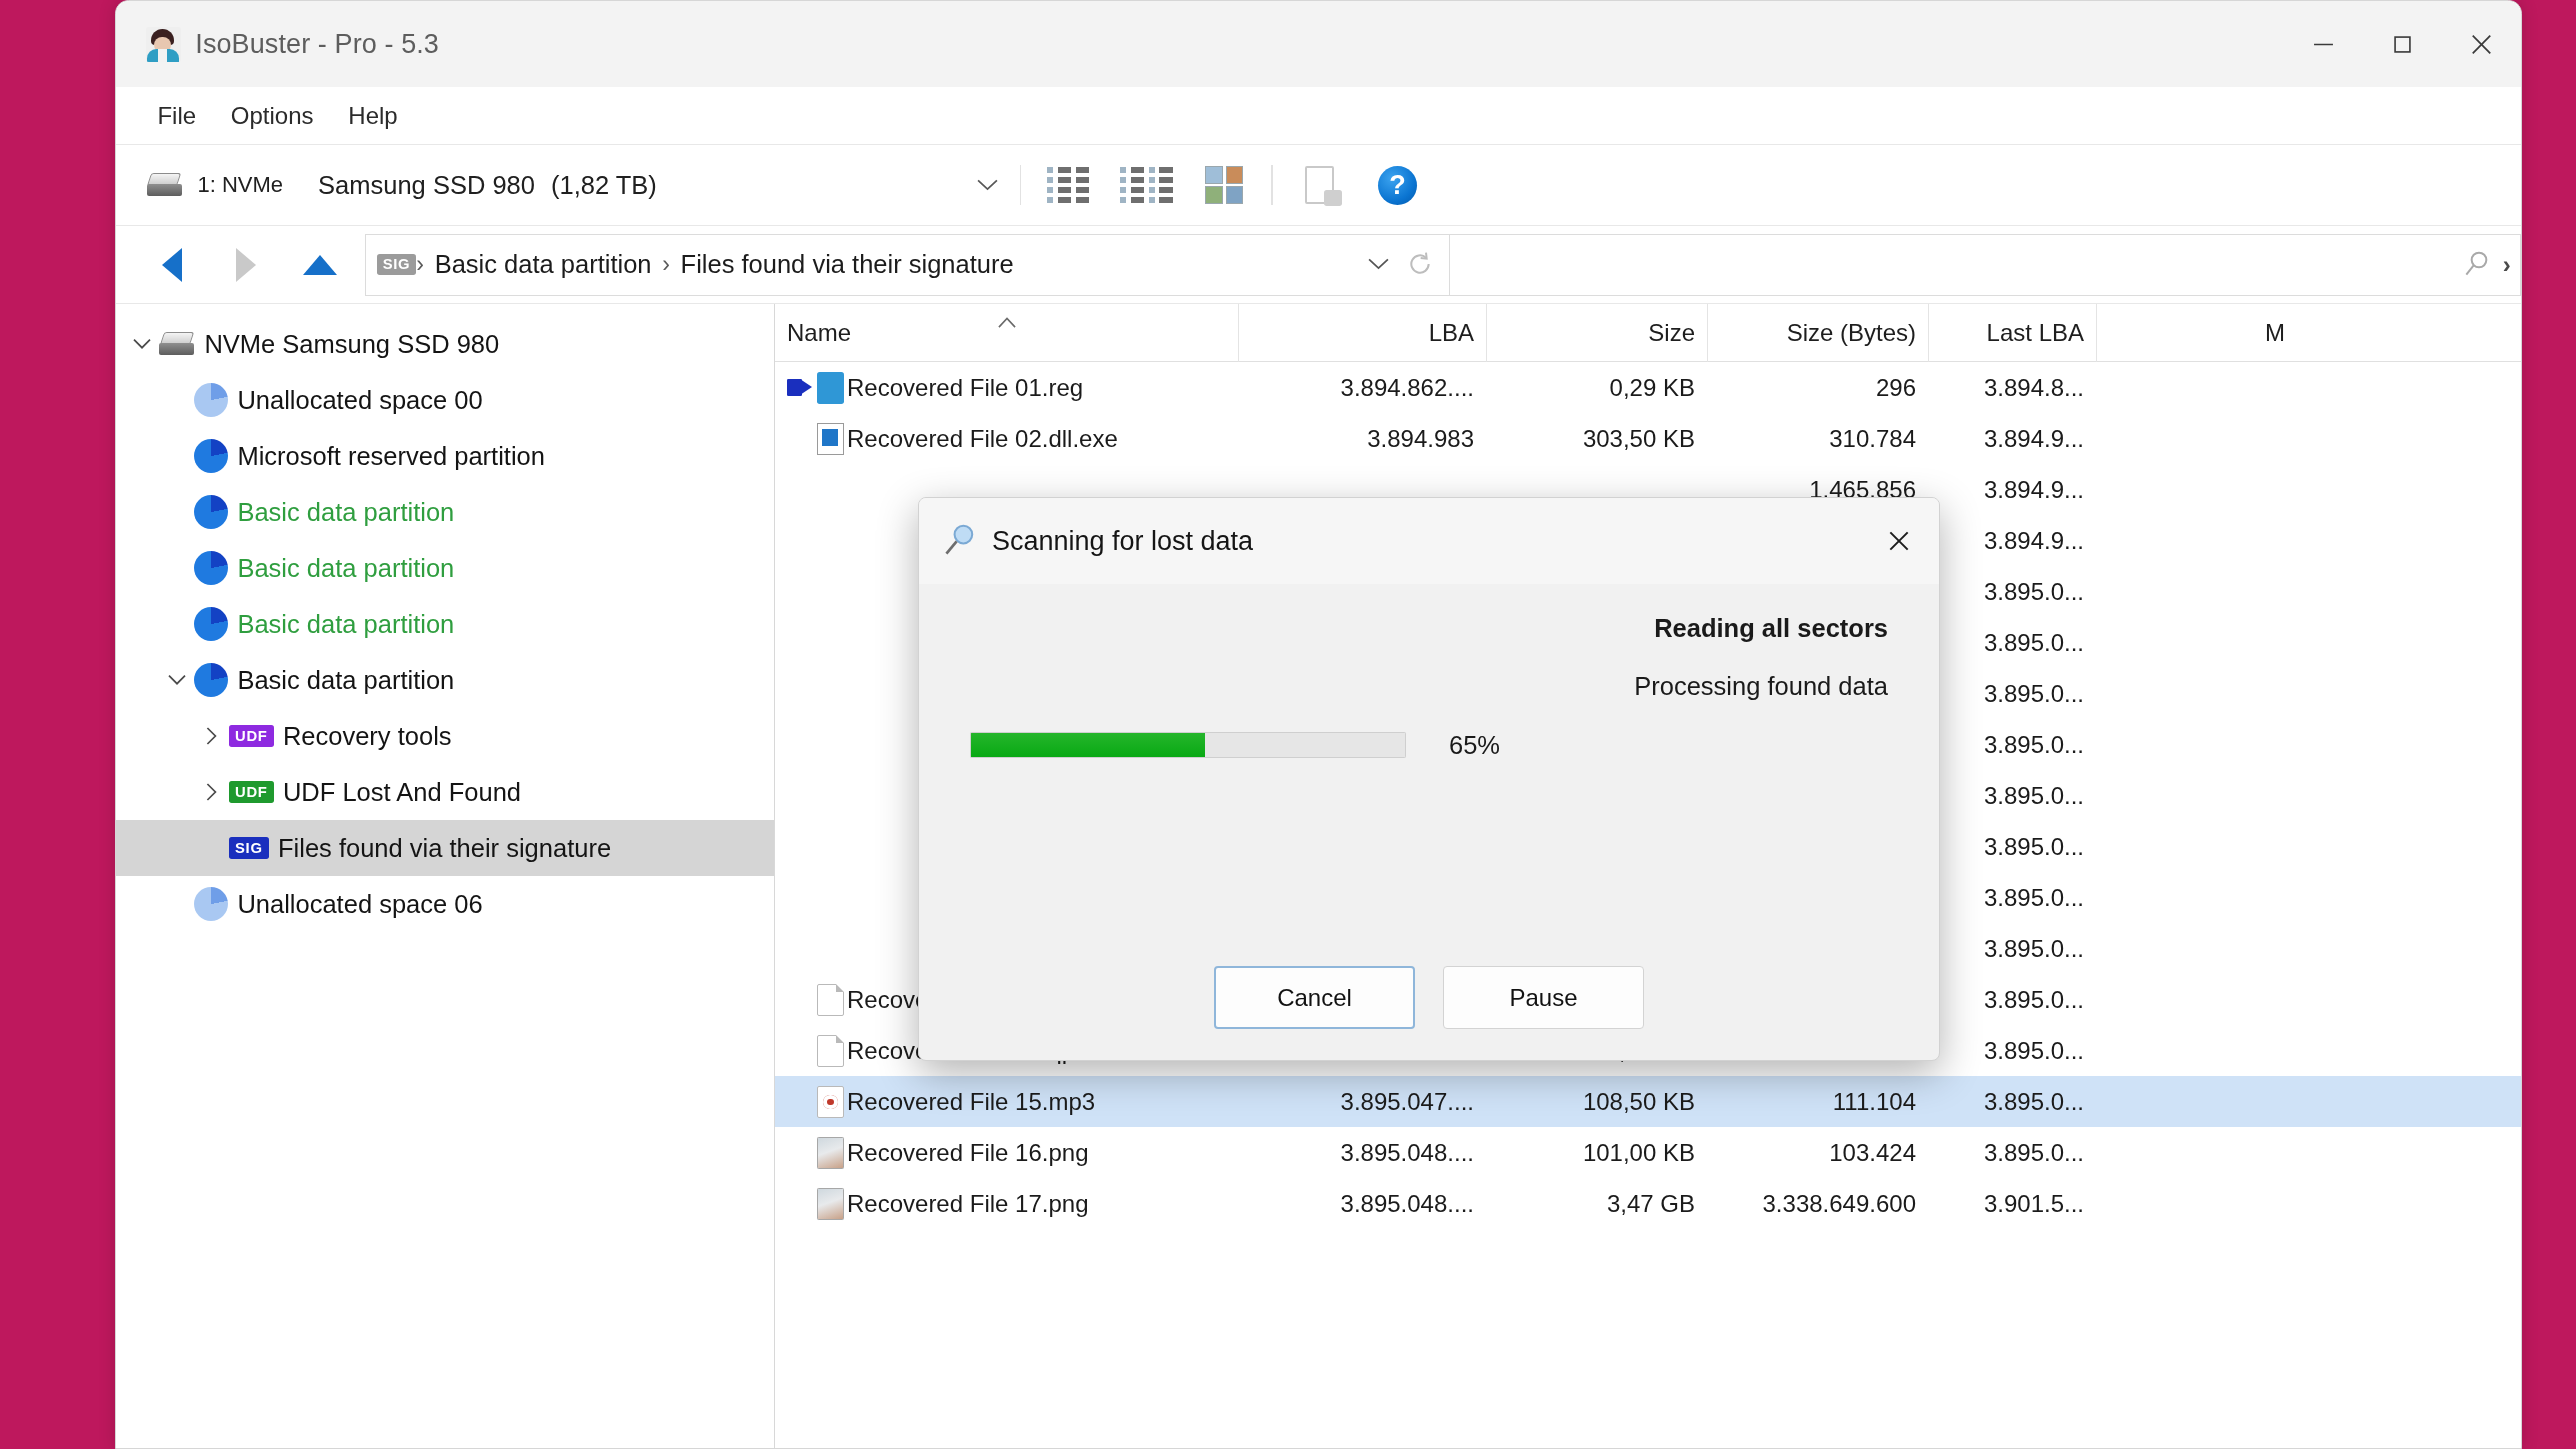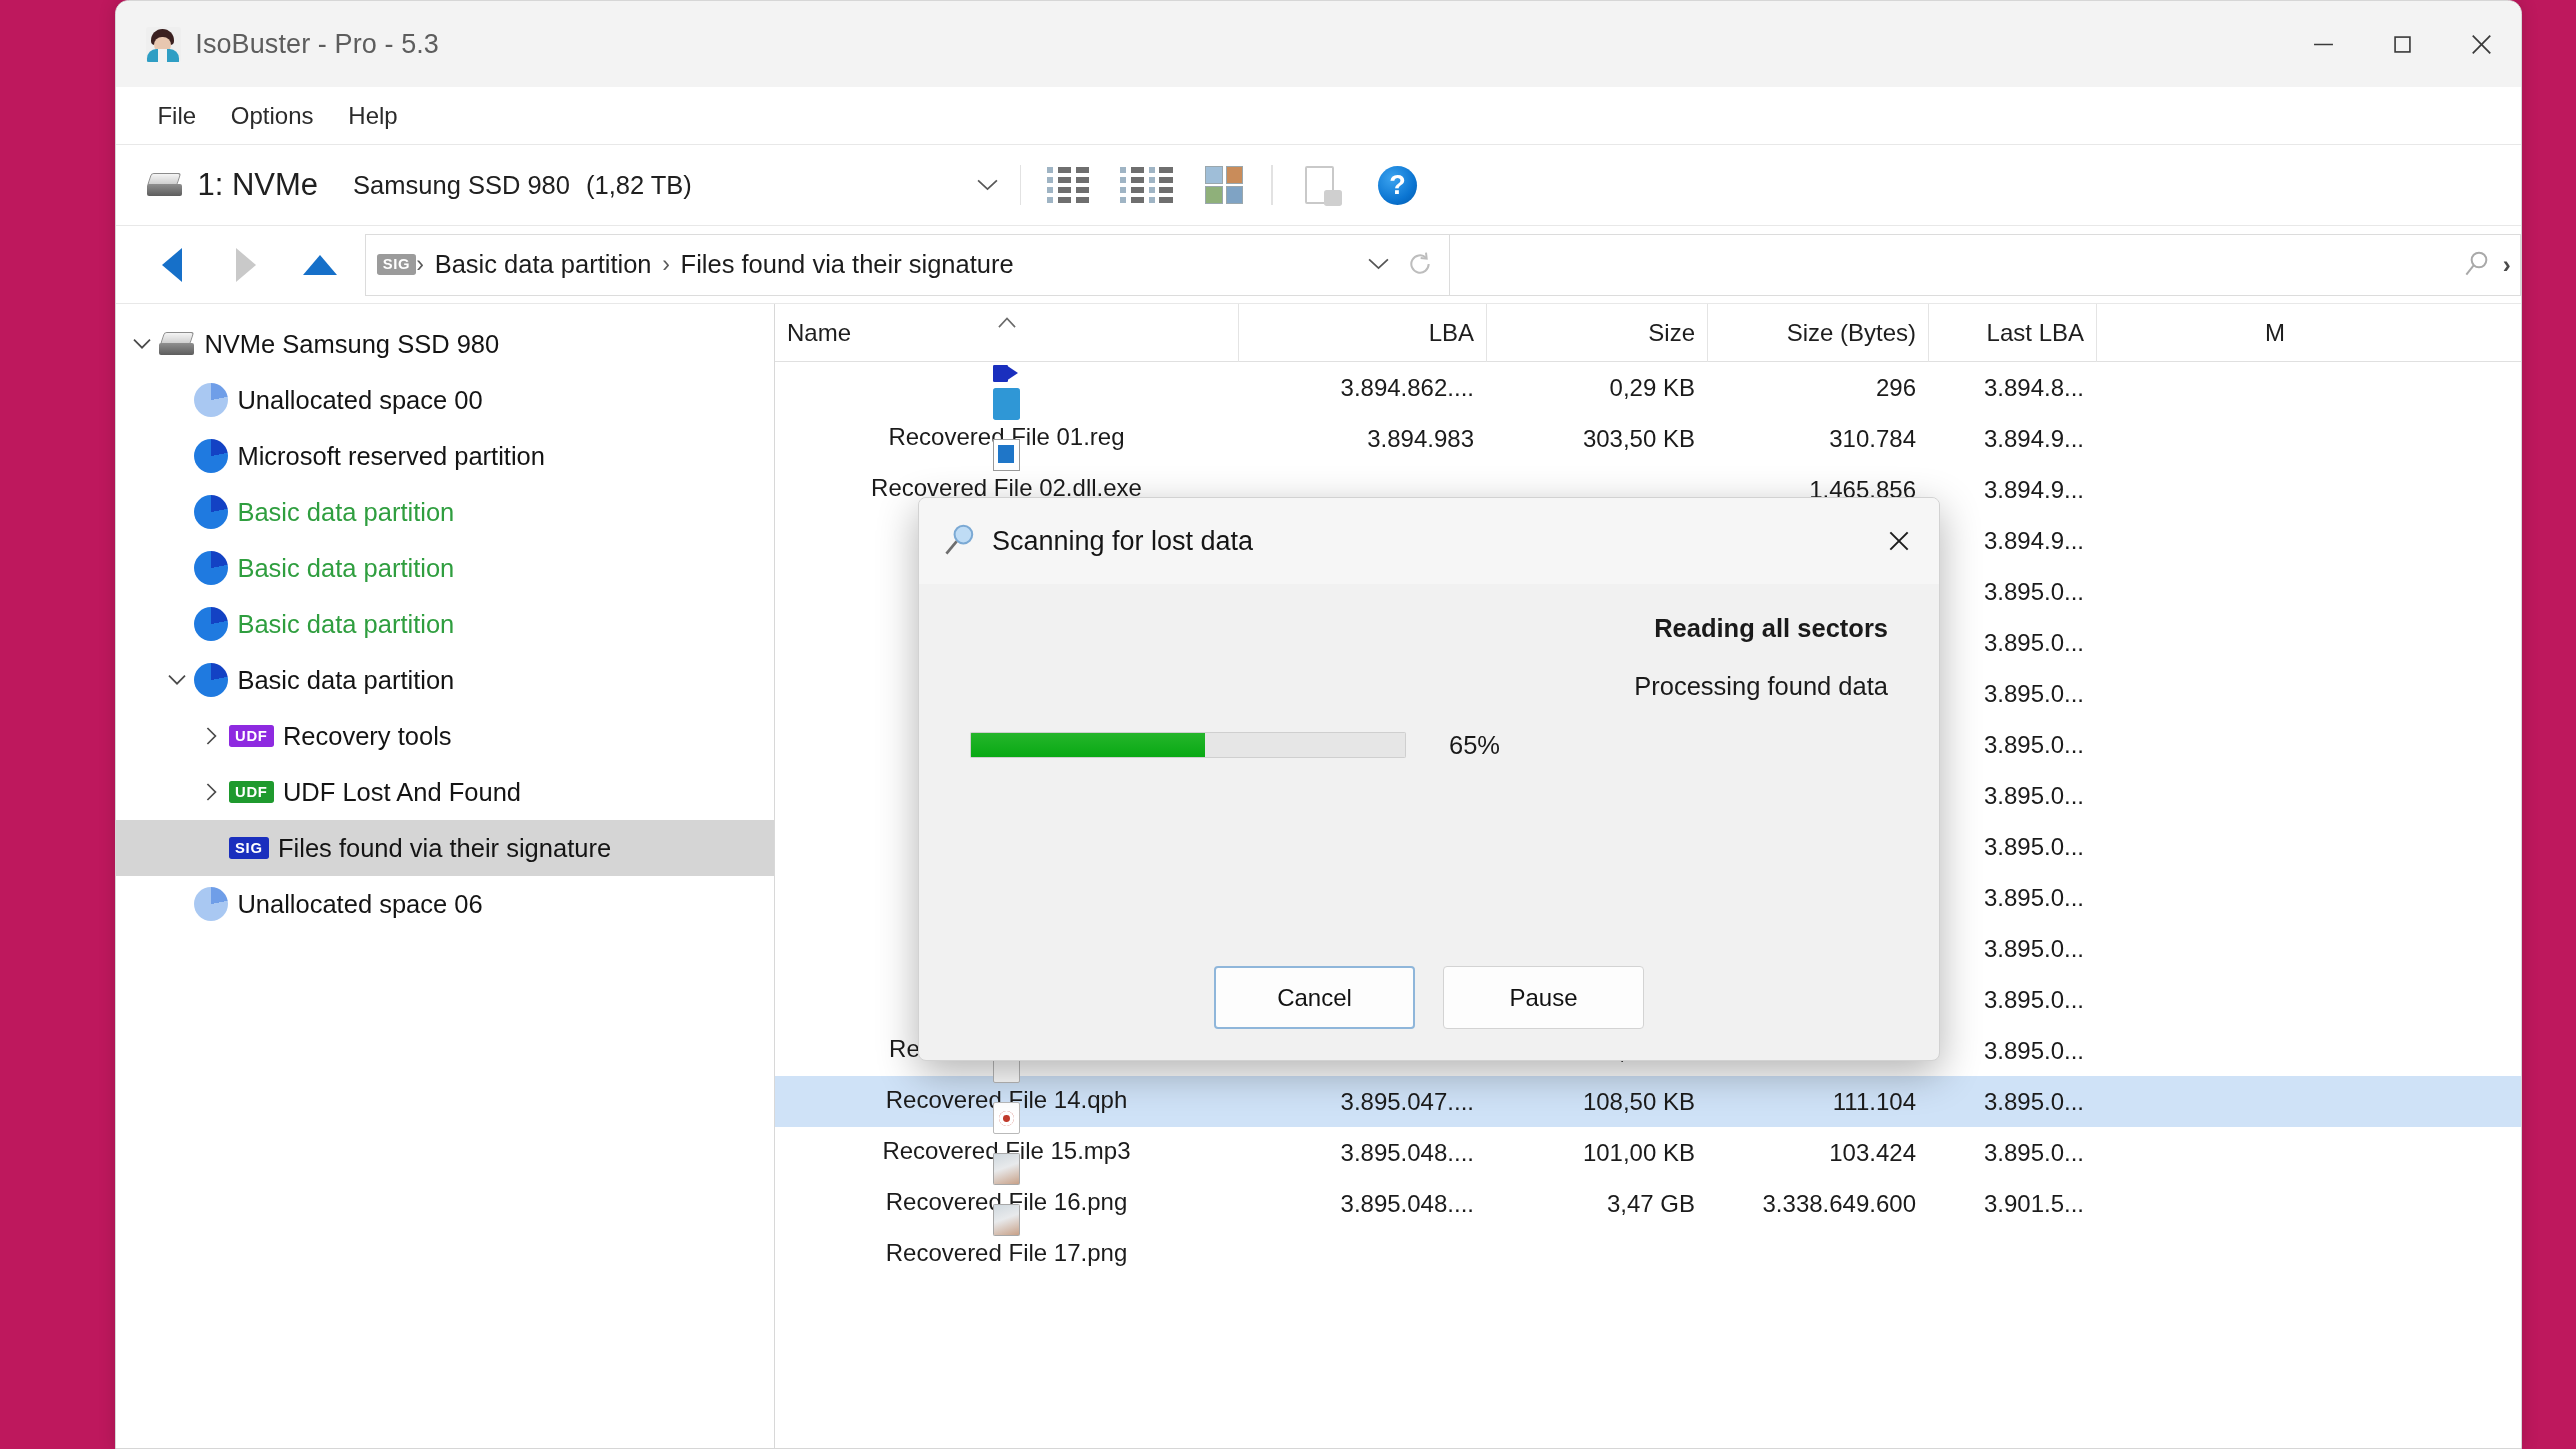--- a/index.html
+++ b/index.html
@@ -79,21 +79,21 @@
   #drive-combo {
     display: flex; align-items: center; width: 872px; height: 58px;
     border-radius: 3.4px;
   }
   .drive-ico { width: 36px; height: 27px; position: relative; flex: none; margin-left: 6.7px; }
   .drive-ico .top { position:absolute; left:2.7px; top:1.3px; width:29.5px; height:13.4px;
      background:linear-gradient(180deg,#f4f4f4,#cccccc); border:1.3px solid #8c8c8c;
      border-radius:2.7px; transform: skewX(-18deg); }
   .drive-ico .bot { position:absolute; left:0px; top:12.7px; width:35px; height:11.4px;
      background:linear-gradient(180deg,#8f8f8f,#5d5d5d); border-radius:2px; }
-  #drive-label { font-size: 31px; color: #202020; margin-left: 14.8px; white-space: nowrap; }
+  #drive-label { font-size: 22px; color: #202020; margin-left: 14.8px; white-space: nowrap; }
   #drive-model { font-size: 25.5px; color: #202020; margin-left: 35px; white-space: nowrap; }
   #drive-cap   { font-size: 25.5px; color: #202020; margin-left: 16px; white-space: nowrap; }
   #drive-chev  { margin-left: auto; margin-right: 13.4px; color: #585858; }
 
   .tb-sep { width: 1.3px; height: 40px; background: #e2e2e2; margin: 0 8px; }
   .tb-btn {
     width: 78px; height: 64px; display: flex; align-items: center; justify-content: center;
     border-radius: 4px; flex: none;
   }
 
@@ -201,21 +201,21 @@
   .c-lba   { width: 248px; }
   .c-size  { width: 221px; }
   .c-bytes { width: 221px; }
   .c-last  { width: 168px; }
   .c-m     { width: 201px; }
 
   .lrow { display: flex; height: 51px; align-items: center; }
   .lrow.sel { background: #cfe2f7; }
   .lcell { font-size: 24px; color: #1b1b1b; padding: 0 12px; display: flex; align-items: center; height: 51px; white-space: nowrap; }
   .lcell.r { justify-content: flex-end; }
-  .lcell.name { gap: 3px; flex-direction: column; }
+  .lcell.name { gap: 3px; }
 
   .fico { width: 27px; height: 32px; flex: none; position: relative; }
   .fico.blank { border: 1.3px solid #b9b9b9; border-radius: 2px; background: #ffffff; }
   .fico.blank:after { content:""; position:absolute; right:-0.7px; top:-0.7px; border-width: 0 8px 8px 0;
     border-style: solid; border-color: #ffffff #ffffff #b9b9b9 #b9b9b9; }
   .fico.reg { background: #2f97d6; border-radius: 2.7px; }
   .fico.exe { background: #ffffff; border: 1.3px solid #9a9a9a; }
   .fico.exe:after { content:""; position:absolute; left:4px; top:5.4px; width:16px; height:17.4px; background:#1f76c8; }
   .fico.mp3 { background: #ffffff; border: 1.3px solid #b9b9b9; border-radius:2px; }
   .fico.mp3:after { content:""; position:absolute; left:5.4px; top:8px; width:14.8px; height:14.8px;

